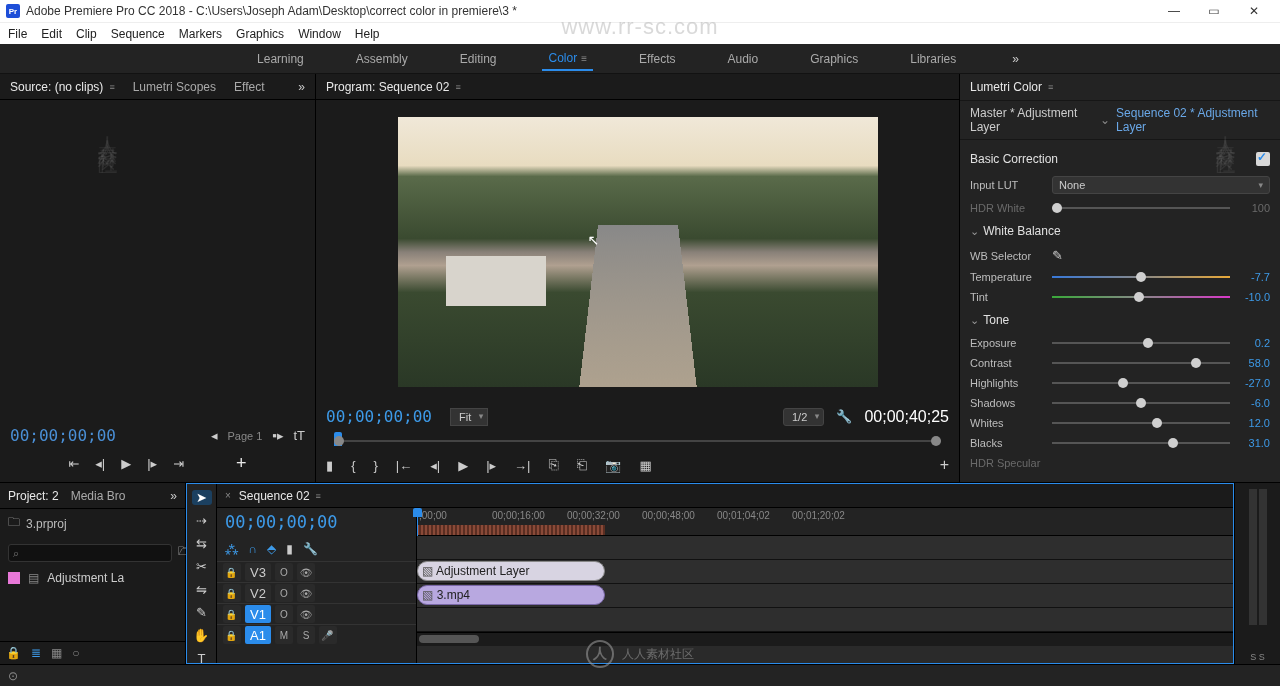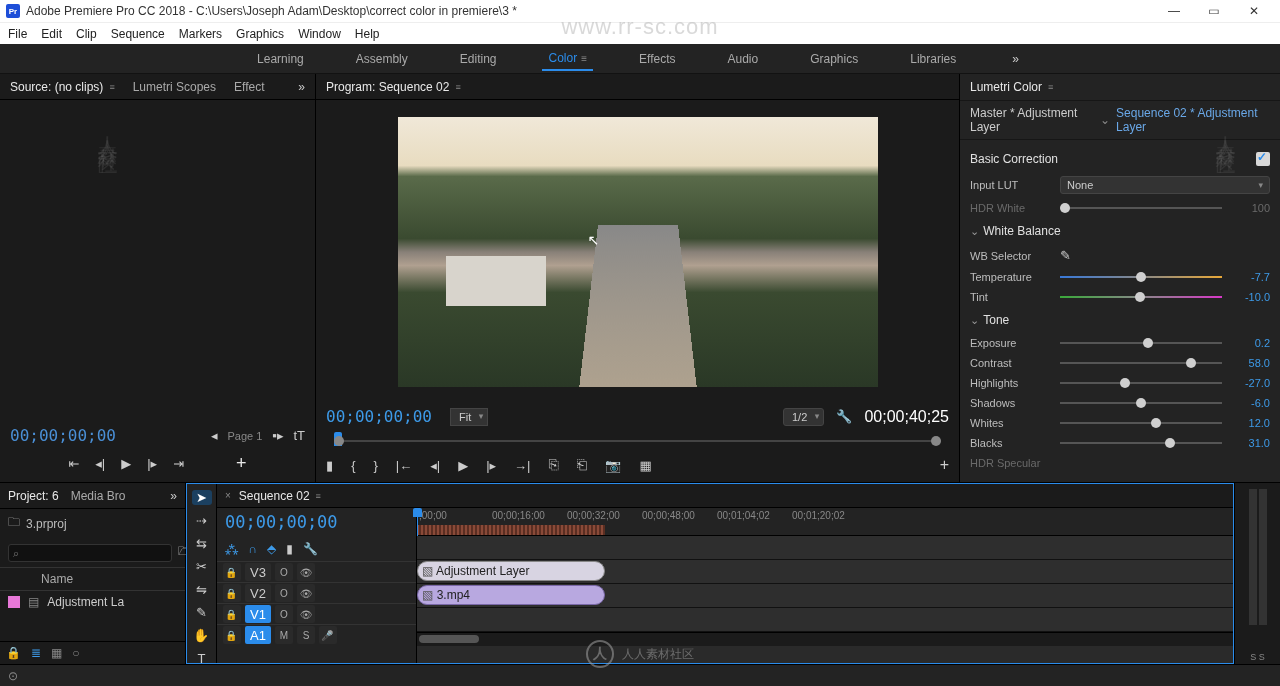--- a/index.html
+++ b/index.html
@@ -57,21 +57,21 @@
 .lum-master-row { padding:5px 10px; display:flex; align-items:center; gap:6px; font-size:11px; border-bottom:1px solid #161616;}
 .lum-master-row .m1 { color:#ccc;}
 .lum-master-row .m2 { color:#6aa8e8;}
 .fx-row { padding:4px 10px; display:flex; align-items:center; border-bottom:1px solid #161616;}
 .fx-row .reset-ic { margin-left:auto; color:#999;}
 .lum-body { flex:1; overflow-y:auto; padding:6px 10px 10px;}
 .lum-section-head { display:flex; align-items:center; padding:6px 0; color:#e0e0e0; font-size:12px;}
 .lum-section-head.collapsible:before { content:"⌄"; font-size:11px; color:#999; margin-right:4px;}
 .lum-check { margin-left:auto; width:14px; height:14px; background:#d8d8d8; border-radius:2px; position:relative;}
 .lum-check:after { content:"✓"; position:absolute; top:-2px; left:1px; color:#2b8ceb; font-size:12px; font-weight:bold;}
-.lum-row { display:flex; align-items:center; padding:4px 0; gap:12px;}
+.lum-row { display:flex; align-items:center; padding:4px 0; gap:4px;}
 .lum-label { width:78px; color:#bdbdbd; font-size:11px;}
 .lum-label.dim { color:#6a6a6a;}
 .lum-dd { flex:1; background:#333; border:1px solid #444; border-radius:3px; padding:2px 6px; color:#ccc; font-size:11px; position:relative;}
 .lum-dd:after { content:"▾"; position:absolute; right:6px; top:3px; font-size:9px; color:#888;}
 .slider { flex:1; height:12px; position:relative; display:flex; align-items:center;}
 .slider-track { position:absolute; left:0; right:0; top:5px; height:2px; background:#555;}
 .slider-track.temp { background: linear-gradient(to right, #3878d8 0%, #888 50%, #e8a838 100%);}
 .slider-track.tint { background: linear-gradient(to right, #3aa83a 0%, #888 50%, #d838c8 100%);}
 .slider-thumb { position:absolute; width:10px; height:10px; border-radius:50%; background:#cfcfcf; top:1px;}
 .lum-val { width:36px; text-align:right; color:#3d9ae8; font-size:11px;}
@@ -356,35 +356,31 @@
         <span class="lum-val dim"></span>
       </div>
 
     </div>
   </div>
 </div>
 
 <div class="bottom">
   <div class="proj-pane">
     <div class="proj-tabs">
-      <span class="panel-tab active">Project: 6</span>
+      <span class="panel-tab active">Project: 2</span>
       <span class="panel-tab">Media Bro</span>
       <span class="tab-more">»</span>
     </div>
     <div class="proj-file">
       <span>🗀</span>
       <span>3.prproj</span>
     </div>
     <div class="proj-search">
       <input placeholder="⌕" style="">
       <span>🗁</span>
-    </div>
-    <div class="proj-cols">
-      <span style="display:inline-block;width:30px"></span>
-      <span>Name</span>
     </div>
     <div class="proj-item">
       <div class="swatch"></div>
       <span style="color:#888">▤</span>
       <span>Adjustment La</span>
     </div>
     <div class="proj-bottom-bar">
       <span class="lock">🔒</span>
       <span style="color:#3d9ae8">≣</span>
       <span>▦</span>

